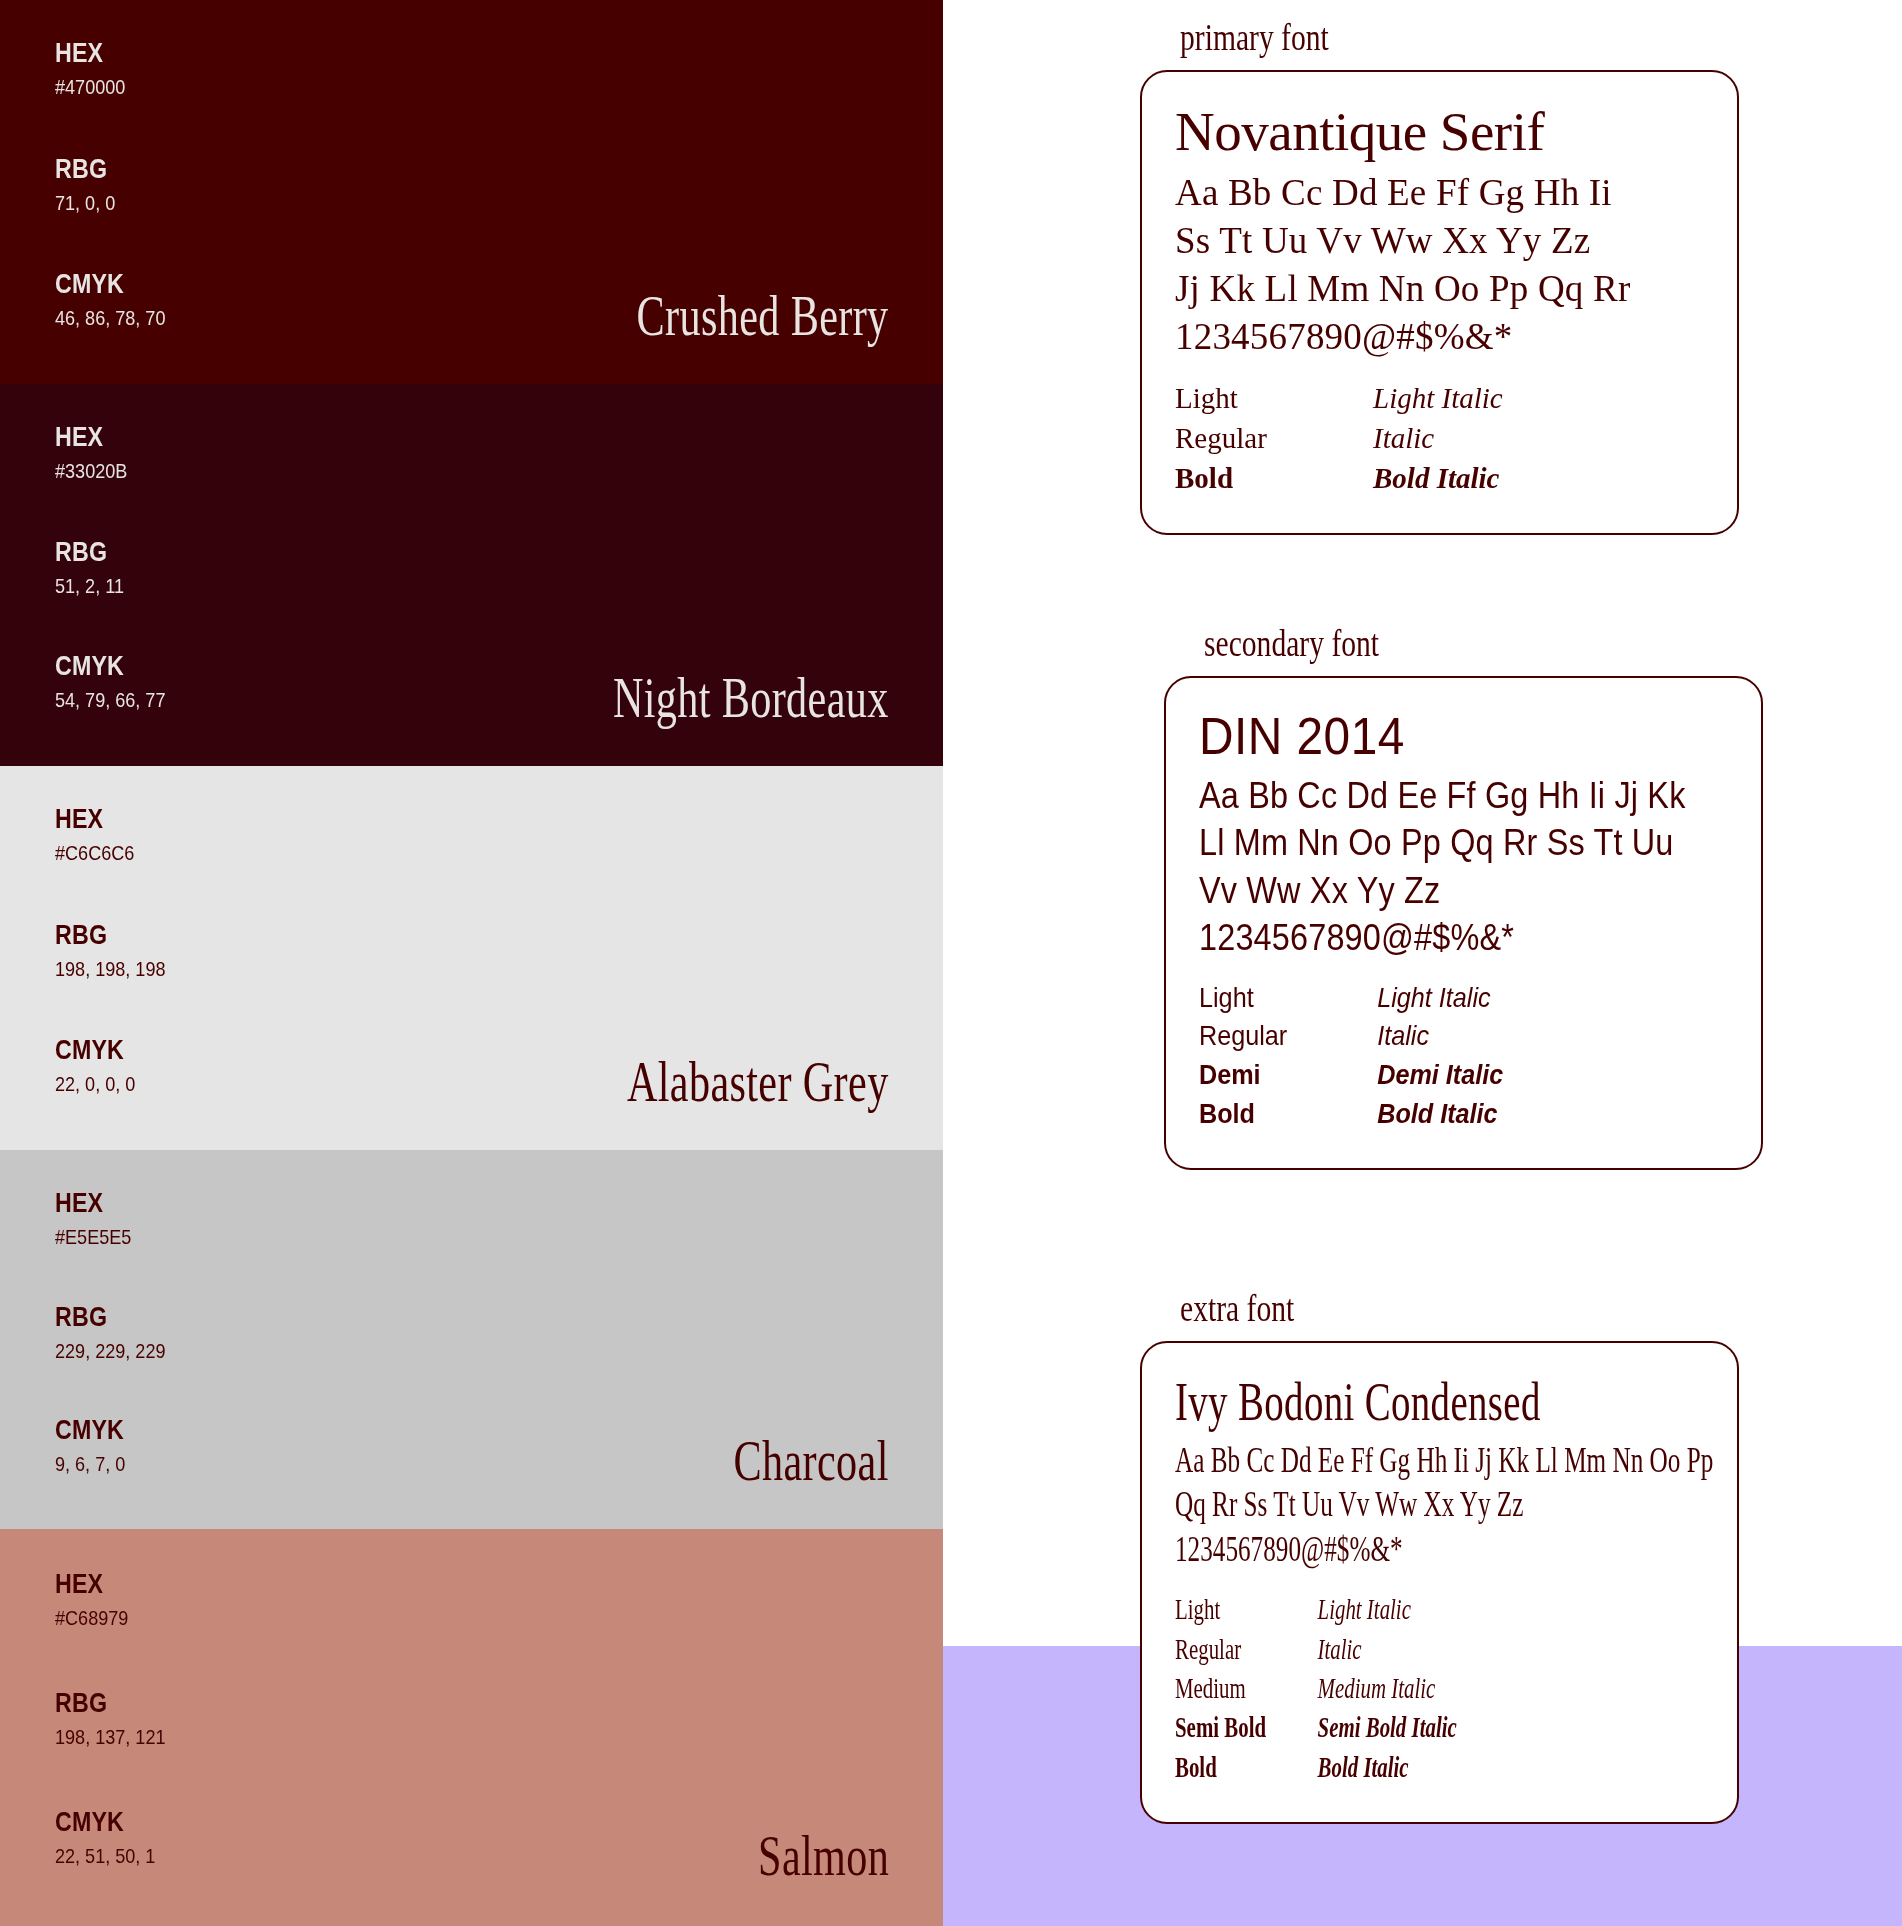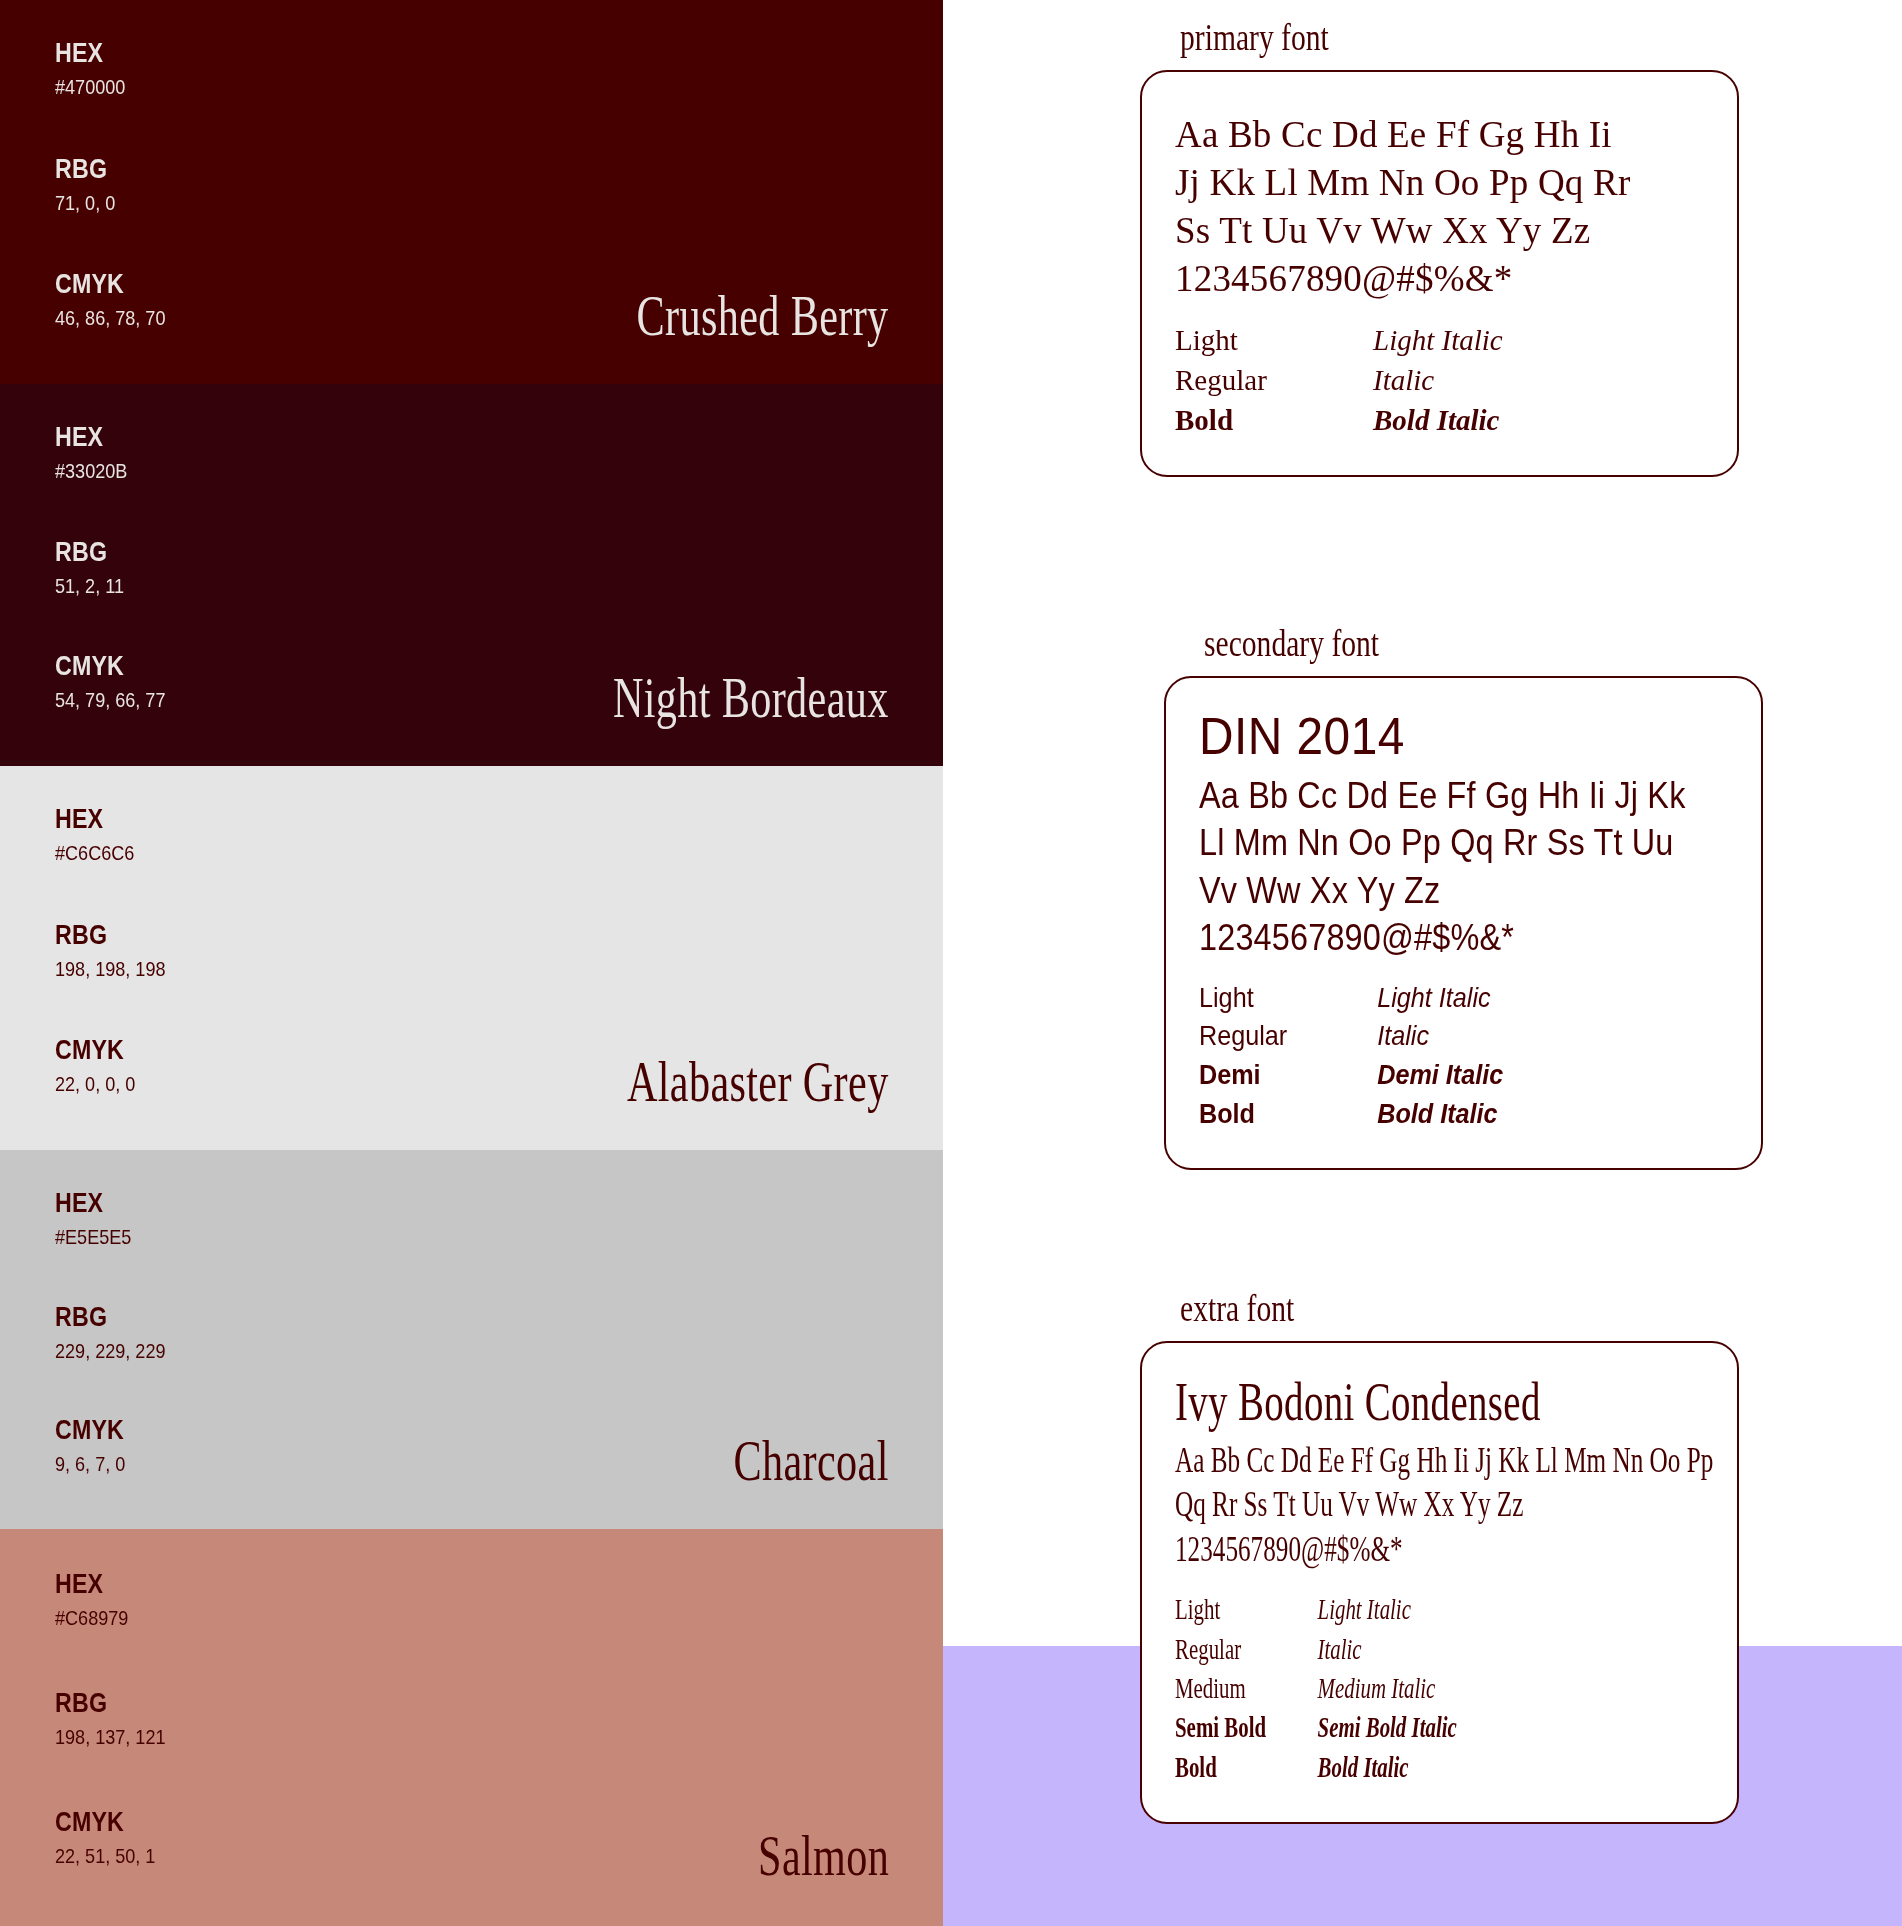--- a/index.html
+++ b/index.html
@@ -286,24 +286,25 @@
           </div>
         </div>
         <div class="swatch-name" style="bottom: 42px;">Salmon</div>
       </div>
     </div>
 
   <div id="type-column">
       <div class="font-section" style="top: 19px;">
         <div class="section-title">primary font</div>
         <div class="font-card card-serif">
+          <div class="font-name">Novantique Serif</div>
           <div class="alphabet">
             <div>Aa Bb Cc Dd Ee Ff Gg Hh Ii</div>
+            <div>Ss Tt Uu Vv Ww Xx Yy Zz</div>
             <div>Jj Kk Ll Mm Nn Oo Pp Qq Rr</div>
-            <div>Ss Tt Uu Vv Ww Xx Yy Zz</div>
             <div>1234567890@#$%&amp;*</div>
           </div>
           <div class="weights">
             <div class="weight-row">
               <span class="w-left lt">Light</span>
               <span class="it lt">Light Italic</span>
             </div>
             <div class="weight-row">
               <span class="w-left ">Regular</span>
               <span class="it ">Italic</span>

